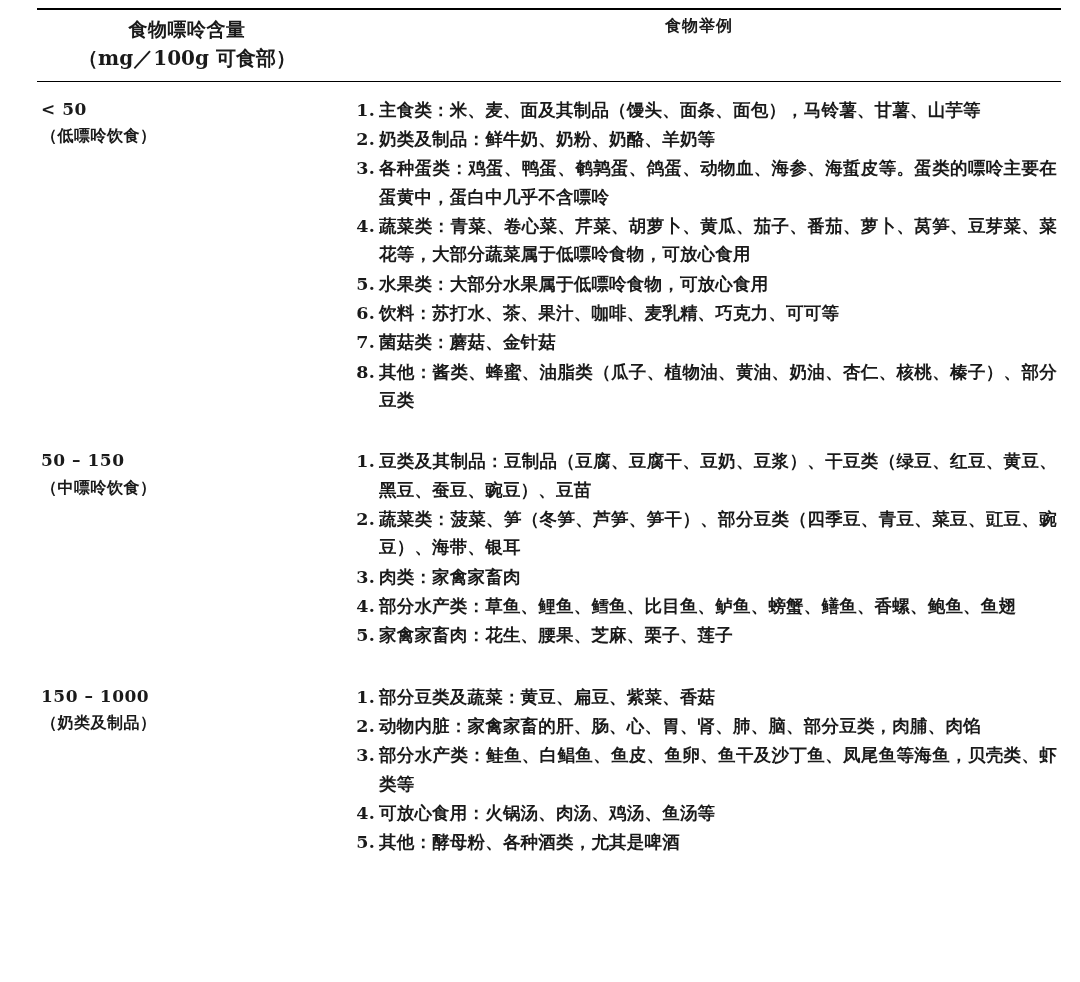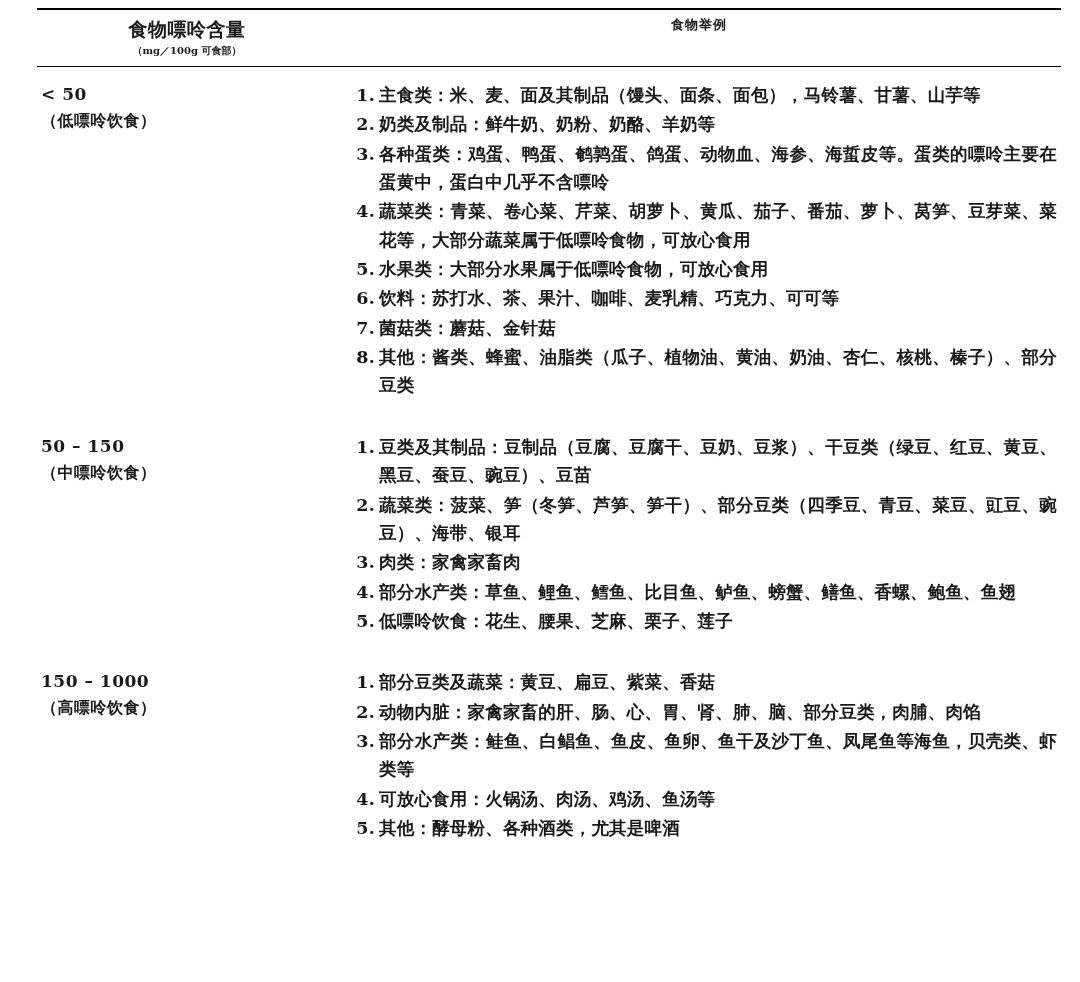--- a/index.html
+++ b/index.html
@@ -39,27 +39,27 @@
   .col-right { width: 724px; }
 
   .hdr-left {
     text-align: center;
     line-height: 1.45;
     font-size: 19px;
     font-weight: bold;
     letter-spacing: 0.5px;
   }
   .hdr-left .sub {
-    font-size: 10px;
+    font-size: 20px;
     font-weight: bold;
     letter-spacing: 0;
   }
   .hdr-right {
     text-align: center;
-    font-size: 13px;
+    font-size: 16px;
     font-weight: bold;
     letter-spacing: 1px;
     padding-top: 14px;
   }
 
   .body-row > td {
     vertical-align: top;
     padding: 14px 4px 18px 4px;
   }
   .body-row.last > td {
@@ -143,29 +143,29 @@
         <td class="cat">
           <div class="range">50 – 150</div>
           <div class="paren">（中嘌呤饮食）</div>
         </td>
         <td>
           <ol class="items">
             <li>豆类及其制品：豆制品（豆腐、豆腐干、豆奶、豆浆）、干豆类（绿豆、红豆、黄豆、黑豆、蚕豆、豌豆）、豆苗</li>
             <li>蔬菜类：菠菜、笋（冬笋、芦笋、笋干）、部分豆类（四季豆、青豆、菜豆、豇豆、豌豆）、海带、银耳</li>
             <li>肉类：家禽家畜肉</li>
             <li>部分水产类：草鱼、鲤鱼、鳕鱼、比目鱼、鲈鱼、螃蟹、鳝鱼、香螺、鲍鱼、鱼翅</li>
-            <li>低嘌呤饮食：花生、腰果、芝麻、栗子、莲子</li>
+            <li>家禽家畜肉：花生、腰果、芝麻、栗子、莲子</li>
           </ol>
         </td>
       </tr>
 
       <tr class="body-row last">
         <td class="cat">
           <div class="range">150 – 1000</div>
-          <div class="paren">（高嘌呤饮食）</div>
+          <div class="paren">（奶类及制品）</div>
         </td>
         <td>
           <ol class="items">
             <li>部分豆类及蔬菜：黄豆、扁豆、紫菜、香菇</li>
             <li>动物内脏：家禽家畜的肝、肠、心、胃、肾、肺、脑、部分豆类，肉脯、肉馅</li>
             <li>部分水产类：鲑鱼、白鲳鱼、鱼皮、鱼卵、鱼干及沙丁鱼、凤尾鱼等海鱼，贝壳类、虾类等</li>
             <li>可放心食用：火锅汤、肉汤、鸡汤、鱼汤等</li>
             <li>其他：酵母粉、各种酒类，尤其是啤酒</li>
           </ol>
         </td>

